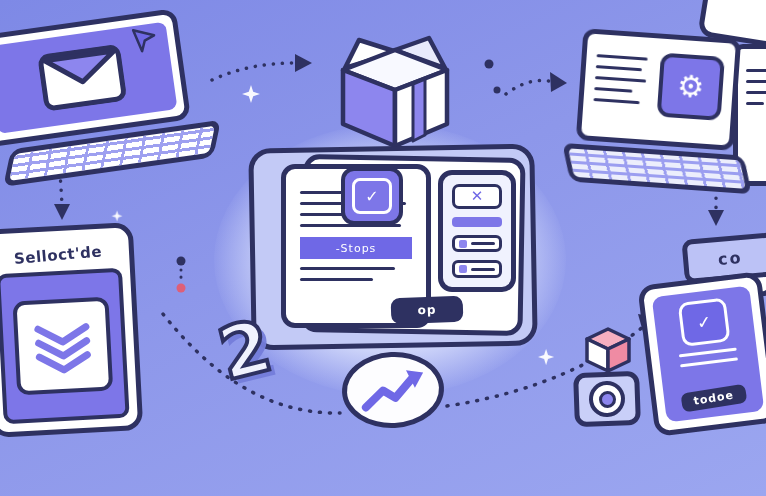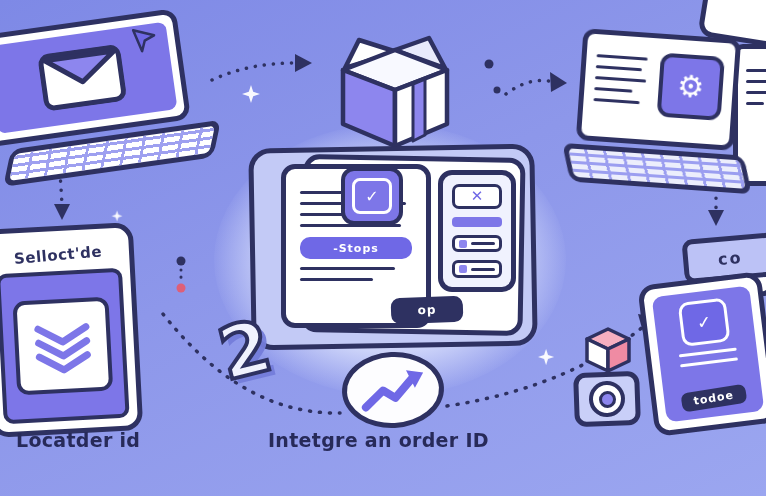--- a/index.html
+++ b/index.html
@@ -80,22 +80,22 @@
     display:flex;align-items:center;justify-content:center;}
   .ring-dot{width:11px;height:11px;border-radius:50%;background:#8d86ee;border:3px solid #2e3161;}
 
   
   .stack-back{position:absolute;left:250px;top:146px;width:276px;height:192px;background:#c3caf6;
     border:5px solid #2e3161;border-radius:22px;transform:rotate(-1deg);z-index:3;}
   .sheet-back{position:absolute;left:302px;top:156px;width:212px;height:168px;background:#fff;
     border:5px solid #2e3161;border-radius:16px;transform:rotate(1deg);z-index:3;}
   .doc-card{position:absolute;left:281px;top:164px;width:150px;height:164px;background:#fff;
     border:5px solid #2e3161;border-radius:14px;z-index:4;padding:14px 14px 10px;box-sizing:border-box;}
-  .stops-btn{height:22px;background:#6f68e6;border-radius:10px;margin:10px 0 3px;color:#fff;font-size:11px;
-    font-weight:700;display:flex;align-items:center;justify-content:center;letter-spacing:1px;}
+  .stops-btn{height:22px;background:#6f68e6;border-radius:0;margin:10px 0 3px;color:#fff;font-size:11px;
+    font-weight:400;display:flex;align-items:center;justify-content:center;letter-spacing:1px;}
   .badge{position:absolute;left:341px;top:167px;width:54px;height:50px;background:#7d76e8;
     border:4px solid #2e3161;border-radius:13px;z-index:5;display:flex;align-items:center;justify-content:center;}
   .badge-inner{width:34px;height:30px;border:3px solid #fff;border-radius:8px;display:flex;
     align-items:center;justify-content:center;color:#fff;font-weight:800;font-size:16px;}
   .side-panel{position:absolute;left:438px;top:170px;width:78px;height:122px;background:#f0f2fe;
     border:5px solid #2e3161;border-radius:14px;z-index:4;padding:9px;box-sizing:border-box;
     display:flex;flex-direction:column;gap:8px;}
   .sp-x{height:26px;background:#fff;border:3px solid #2e3161;border-radius:7px;display:flex;
     align-items:center;justify-content:center;color:#6f68e6;font-weight:800;font-size:15px;}
   .sp-bar{height:14px;background:#7d76e8;border-radius:4px;}
@@ -279,16 +279,14 @@
     <div class="pr-screen">
       <div class="pr-badge">
         <span>✓</span>
       </div>
       <div class="pr-line"></div>
       <div class="pr-line"></div>
       <div class="pr-label">todoe</div>
     </div>
   </div>
 
-  <div class="caption cap-left">Locatder id</div>
-  <div class="caption cap-center">Intetgre an order ID</div>
 
 </div>
 
 </body></html>

